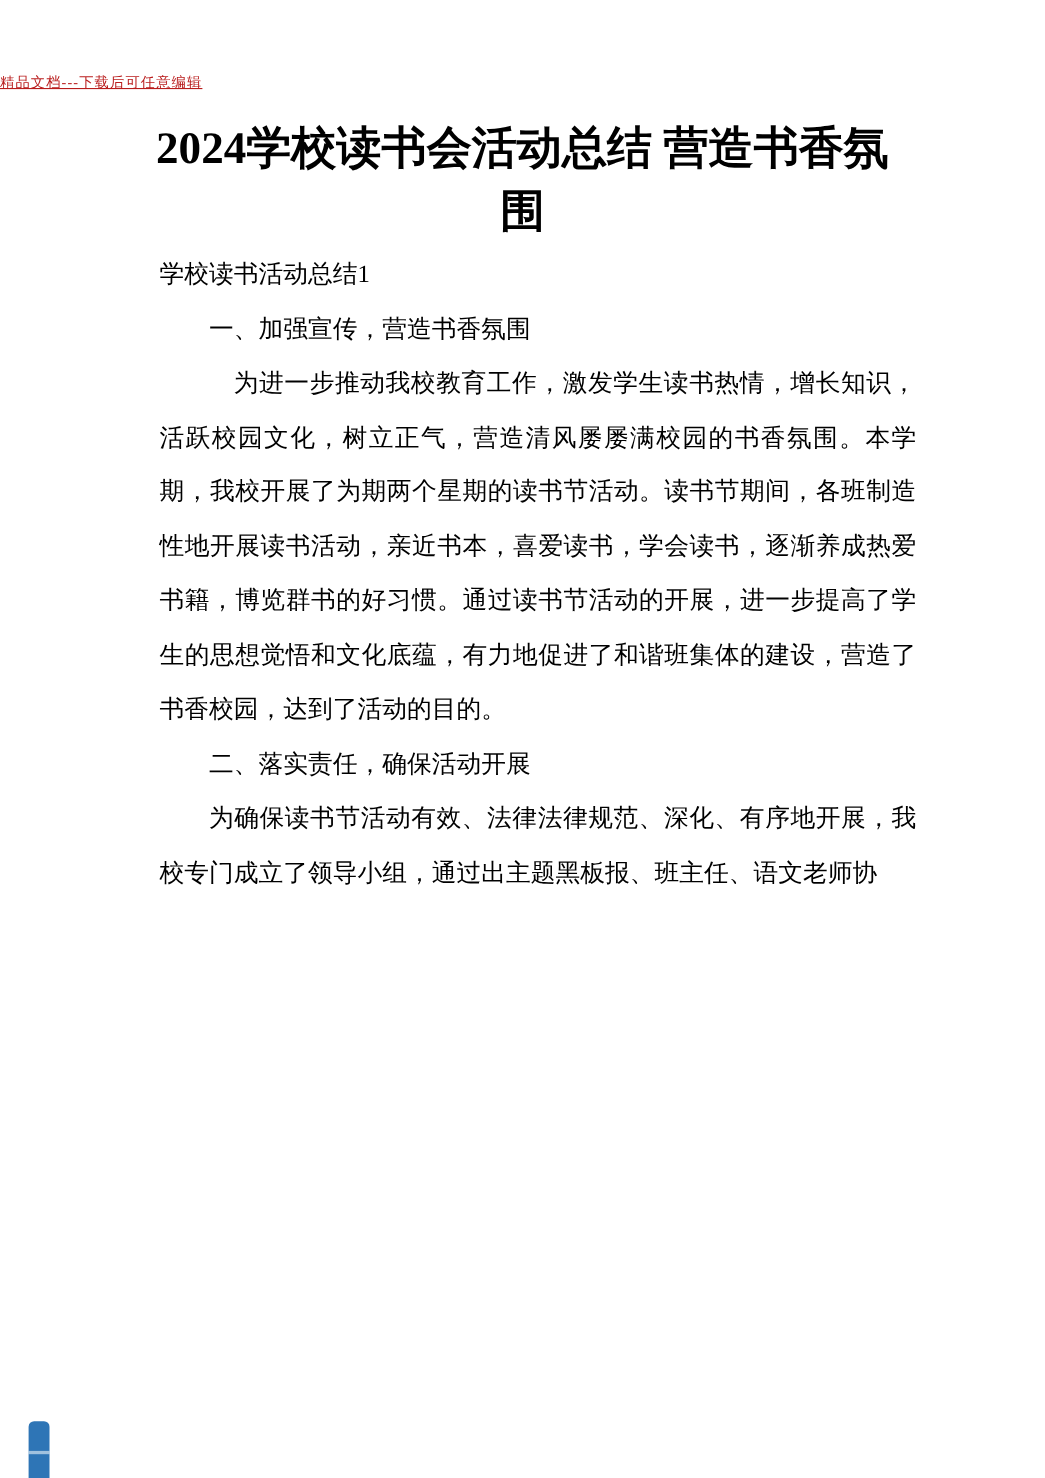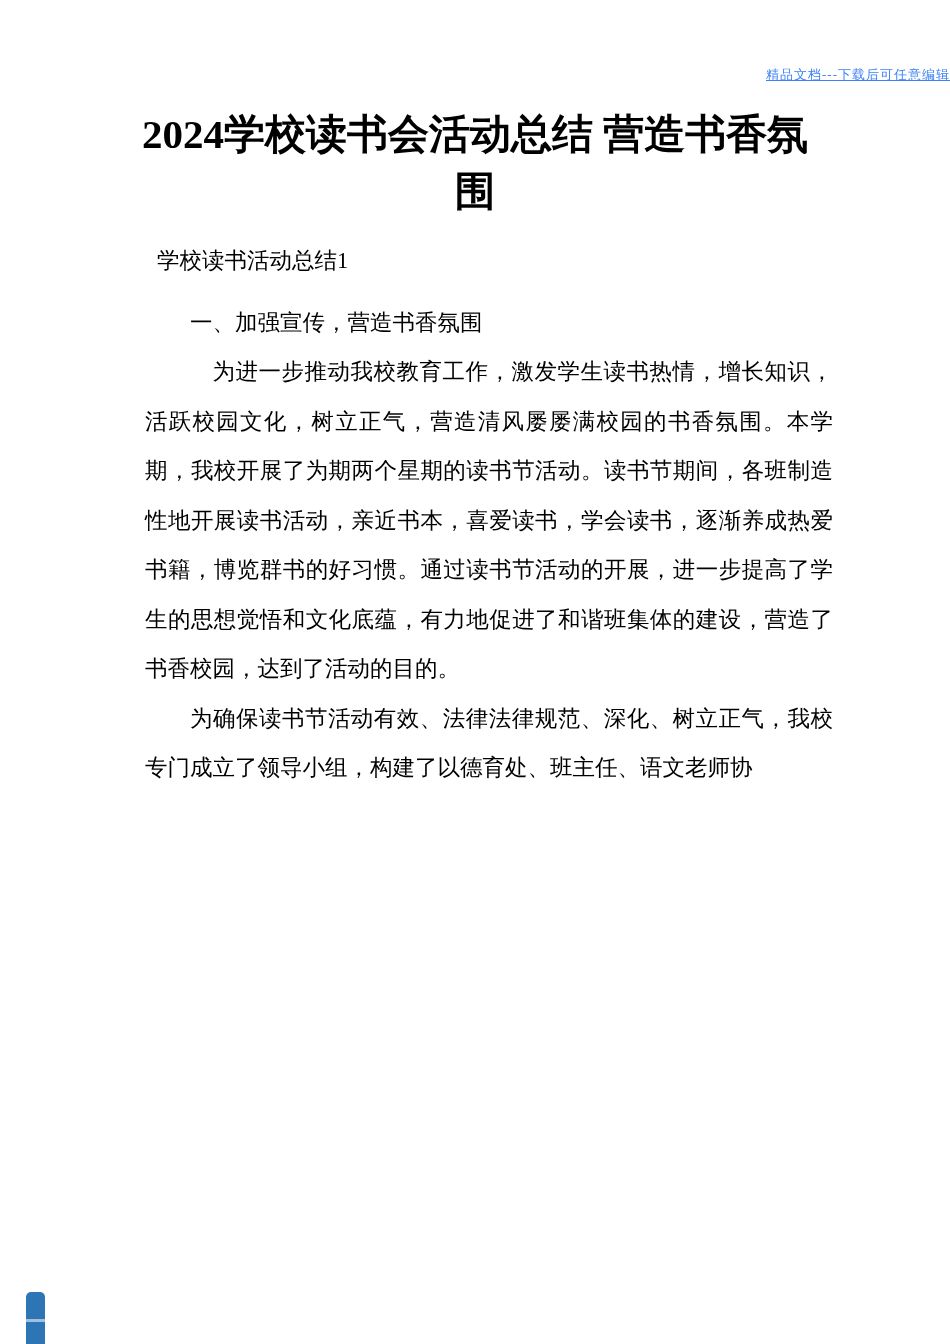--- a/index.html
+++ b/index.html
@@ -14,24 +14,24 @@
     background: #ffffff;
     overflow: hidden;
     font-family: "Liberation Serif", "DejaVu Serif", serif;
     color: #000000;
   }
   .header-note {
     position: absolute;
     top: 66px;
     left: 0;
     width: 100%;
-    text-align: right;
+    text-align: left;
     font-size: 13px;
     letter-spacing: 1px;
-    color: #3b82f6;
+    color: #b91c1c;
     text-decoration: underline;
   }
   .doc-title {
     position: absolute;
     top: 106px;
     left: 130px;
     width: 690px;
     margin: 0;
     text-align: center;
     font-size: 41px;
@@ -41,21 +41,21 @@
   }
   .content {
     position: absolute;
     top: 224px;
     left: 145px;
     width: 688px;
     font-size: 22.5px;
     line-height: 49.5px;
   }
   .subtitle {
-    margin: 12px;
+    margin: 0;
     text-align: left;
   }
   .para {
     margin: 0;
     text-align: justify;
   }
   .para-intro   { text-indent: 3em; }
   .para-heading { text-indent: 2em; }
   .para-body    { text-indent: 2em; }
   .corner-accent {
@@ -86,21 +86,22 @@
 
   <h1 class="doc-title">
     <span>2024学校读书会活动总结 营造书香氛围</span><br>
   </h1>
 
   <div class="content">
     <p class="subtitle">学校读书活动总结1</p>
     <div>
         <p class="para para-heading">一、加强宣传，营造书香氛围</p>
         <p class="para para-intro">为进一步推动我校教育工作，激发学生读书热情，增长知识，活跃校园文化，树立正气，营造清风屡屡满校园的书香氛围。本学期，我校开展了为期两个星期的读书节活动。读书节期间，各班制造性地开展读书活动，亲近书本，喜爱读书，学会读书，逐渐养成热爱书籍，博览群书的好习惯。通过读书节活动的开展，进一步提高了学生的思想觉悟和文化底蕴，有力地促进了和谐班集体的建设，营造了书香校园，达到了活动的目的。</p>
-        <p class="para para-body">为确保读书节活动有效、法律法律规范、深化、树立正气，我校专门成立了领导小组，构建了以德育处、班主任、语文老师协</p>
+        <p class="para para-heading">二、落实责任，确保活动开展</p>
+        <p class="para para-body">为确保读书节活动有效、法律法律规范、深化、有序地开展，我校专门成立了领导小组，通过出主题黑板报、班主任、语文老师协</p>
       </div>
   </div>
 
   <div class="corner-accent" style="background: rgb(46, 117, 182);">
     <div class="notch"></div>
   </div>
 
 </div>
 
 </body></html>

